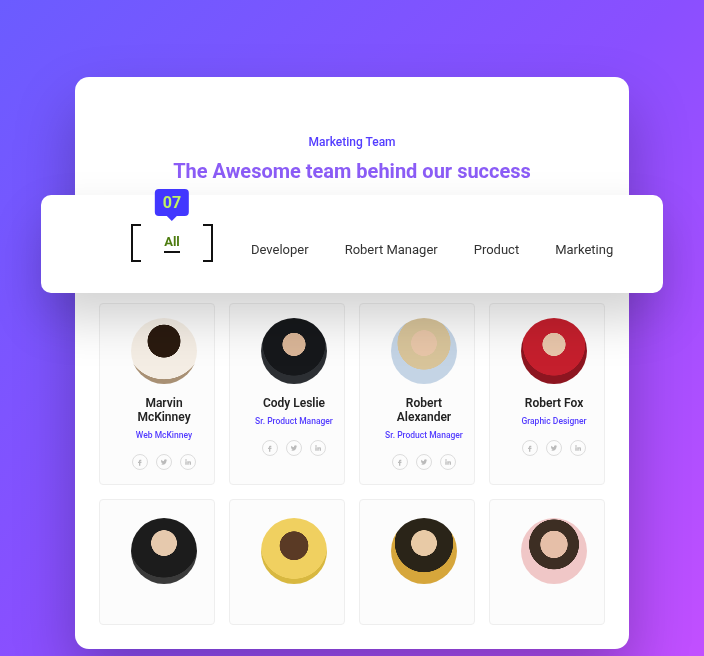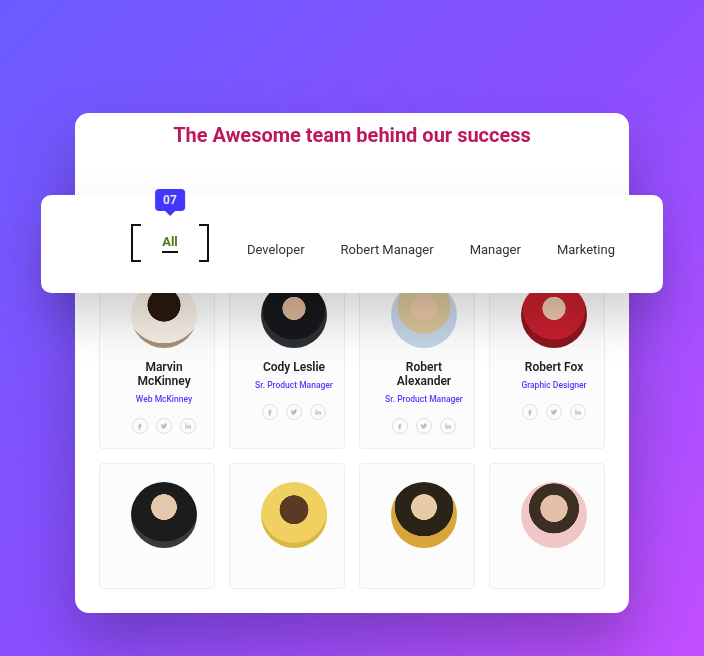--- a/index.html
+++ b/index.html
@@ -23,21 +23,21 @@
     position: relative;
   }
   .eyebrow {
     color: #533cff;
     font-size: 12px;
     font-weight: 500;
     text-align: center;
     padding-top: 58px;
   }
   .heading {
-    color: #be185d;
+    color: #8b5cf6;
     font-size: 20px;
     font-weight: 700;
     text-align: center;
     margin-top: 10px;
   }
 
   
   .filter-bar {
     background: #fff;
     border-radius: 10px;
@@ -84,22 +84,22 @@
     color: #4d7c0f;
     border-bottom: 2px solid #111;
     padding-bottom: 2px;
   }
   .count-badge {
     position: absolute;
     top: -34px;
     left: 50%;
     transform: translateX(-50%);
     background: #4237ff;
-    color: #e5e5e5;
-    font-size: 12px;
+    color: #bef264;
+    font-size: 16px;
     font-weight: 700;
     padding: 4px 8px;
     border-radius: 4px;
   }
   .count-badge::after {
     content: "";
     position: absolute;
     left: 50%;
     bottom: -5px;
     transform: translateX(-50%);
@@ -170,20 +170,21 @@
   .av5 { background: radial-gradient(circle at 50% 38%, #e6c9ad 0 24%, #1c1c1c 25% 65%, #3a3a3a 66%); }
   .av6 { background: radial-gradient(circle at 50% 42%, #5a3a25 0 28%, #f0d060 29% 65%, #d8b840 66%); }
   .av7 { background: radial-gradient(circle at 50% 38%, #e8caa6 0 24%, #2a2418 25% 55%, #d6a63b 56%); }
   .av8 { background: radial-gradient(circle at 50% 40%, #e6bfa8 0 26%, #3d2e23 27% 48%, #f0c7c7 49%); }
 </style>
 </head>
 <body>
 
 <div class="card">
 
+  <div class="eyebrow">Marketing Team</div>
   <div class="heading">The Awesome team behind our success</div>
 
   <div class="grid">
 
     <div class="member">
       <div class="avatar av1"></div>
       <div class="name">Marvin McKinney</div>
       <div class="role">Web McKinney</div>
       <div class="socials">
         <span class="sbtn">
@@ -295,15 +296,15 @@
 
 <div class="filter-bar">
   <div class="tab-all-wrap">
     <span class="bracket left"></span>
     <span class="count-badge">07</span>
     <span class="all-label">All</span>
     <span class="bracket right"></span>
   </div>
   <div class="tab">Developer</div>
   <div class="tab">Robert Manager</div>
-  <div class="tab">Manager</div>
+  <div class="tab">Product</div>
   <div class="tab">Marketing</div>
 </div>
 
 </body></html>

